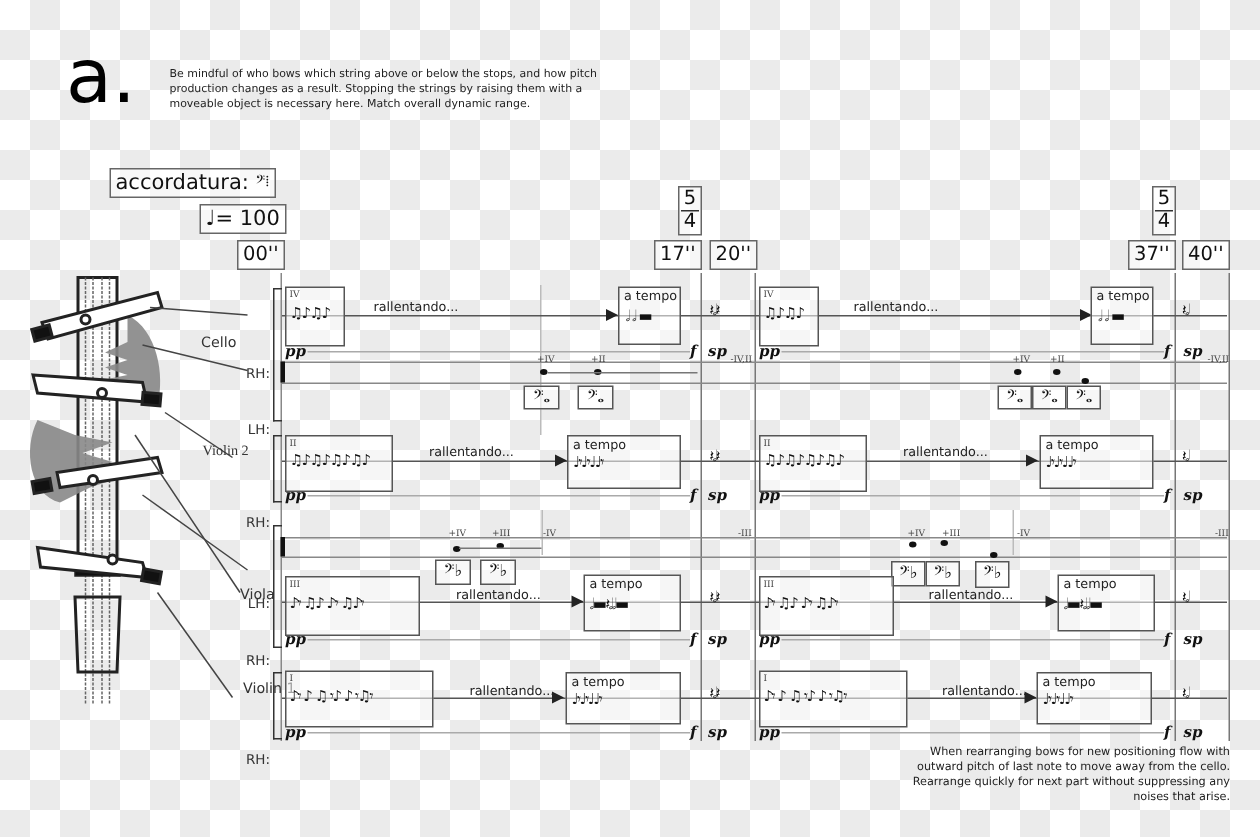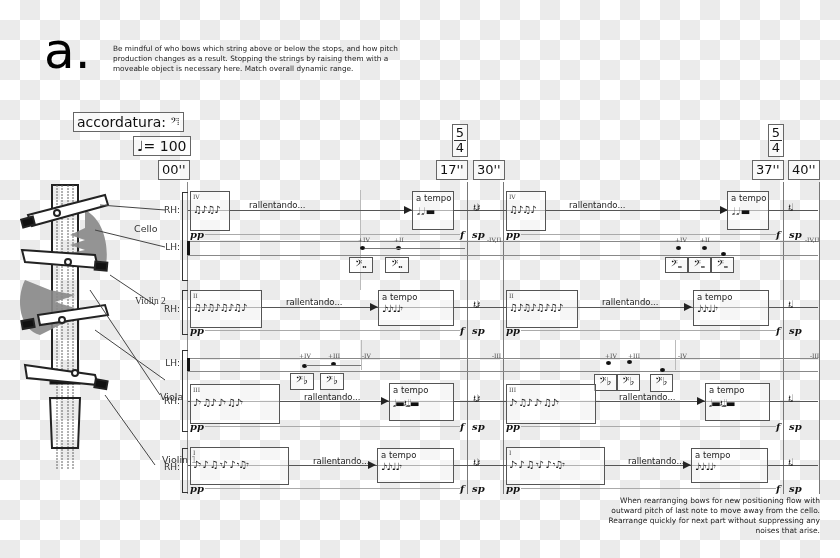--- a/index.html
+++ b/index.html
@@ -20,21 +20,21 @@
   .boxlabel { border:1px solid #666; background:rgba(255,255,255,0.6); color:#111; padding:0 3px; white-space:nowrap; }
   .accord { left:73px; top:112px; font-size:14px; height:18px; line-height:18px; }
   .tempo { left:133px; top:136px; font-size:14px; height:18px; line-height:18px; }
   .timebox { font-size:13px; height:18px; line-height:18px; top:160px; }
   .meter { font-size:13px; line-height:12px; width:12px; text-align:center; top:124px; border:1px solid #666; padding:2px 1px; background:rgba(255,255,255,.6); }
   .meter span { display:block; }
   .meter .bar { height:1px; background:#333; margin:1px 0; }
   .barline { width:1px; background:#888; }
   .staffline { height:1px; background:#555; }
   .thinline { height:1px; background:#aaa; }
-  .label { font-size:9px; color:#333; text-align:right; white-space:nowrap; }
+  .label { font-size:9px; color:#333; text-align:right; white-space:nowrap;margin-top:40px; }
   .inst { font-size:9.5px; color:#333; }
   .bracket { border:1.5px solid #333; border-right:none; width:5px; }
   .notebox { border:1px solid #555; background:rgba(255,255,255,0.55); }
   .atempo-text { font-size:8.5px; color:#222; position:absolute; left:3px; top:1px; }
   .ral { font-size:8.5px; color:#222; white-space:nowrap;padding-left:16px; }
   .dyn { font-family:"DejaVu Serif", serif; font-style:italic; font-weight:bold; font-size:10px; color:#111; }
   .arrowhead { width:0; height:0; border-top:4px solid transparent; border-bottom:4px solid transparent; border-left:8px solid #222; }
   .notes { font-size:10px; letter-spacing:-1px; color:#111; white-space:nowrap; font-family:"DejaVu Sans", sans-serif; }
   .clefbox { border:1px solid #555; background:rgba(255,255,255,0.6); font-family:"DejaVu Serif", serif; font-size:11px; text-align:center; }
   .small-mark { font-family:"DejaVu Serif", serif; font-size:6px; color:#444; }
@@ -60,21 +60,21 @@
     <span>4</span>
 </div>
 <div class="abs meter" style="left:768px;">
   <span>5</span>
     <div class="bar"></div>
     <span>4</span>
 </div>
 
 <div class="abs boxlabel timebox" style="left:158px;">00''</div>
 <div class="abs boxlabel timebox" style="left:436px;">17''</div>
-<div class="abs boxlabel timebox" style="left:473px;">30''</div>
+<div class="abs boxlabel timebox" style="left:473px;">20''</div>
 <div class="abs boxlabel timebox" style="left:752px;">37''</div>
 <div class="abs boxlabel timebox" style="left:788px;">40''</div>
 
 <div class="abs barline" style="left:187px;top:182px;height:312px;"></div>
 <div class="abs barline" style="left:467px;top:182px;height:312px;background:#777;"></div>
 <div class="abs barline" style="left:503px;top:182px;height:312px;background:#777;"></div>
 <div class="abs barline" style="left:783px;top:182px;height:312px;background:#777;"></div>
 <div class="abs barline" style="left:819px;top:182px;height:312px;background:#777;"></div>
 <div class="abs barline" style="left:360px;top:190px;height:100px;background:#bbb;"></div>
 <div class="abs barline" style="left:361px;top:340px;height:30px;background:#bbb;"></div>

